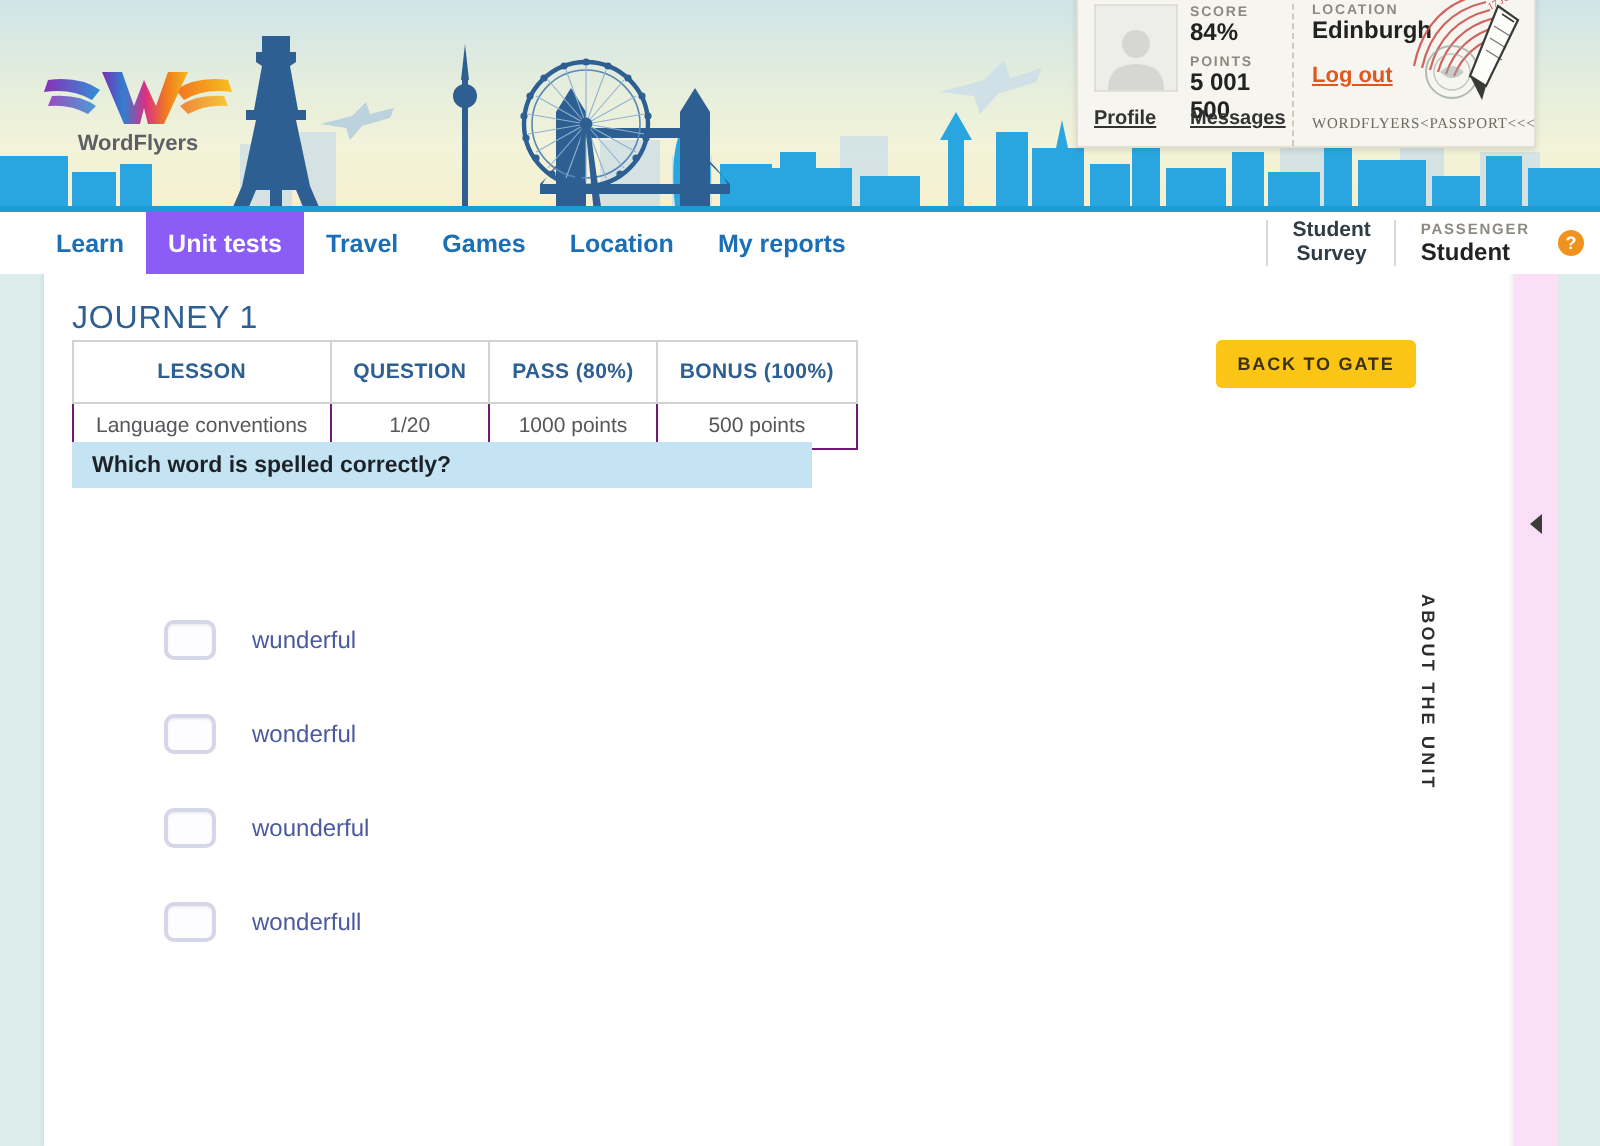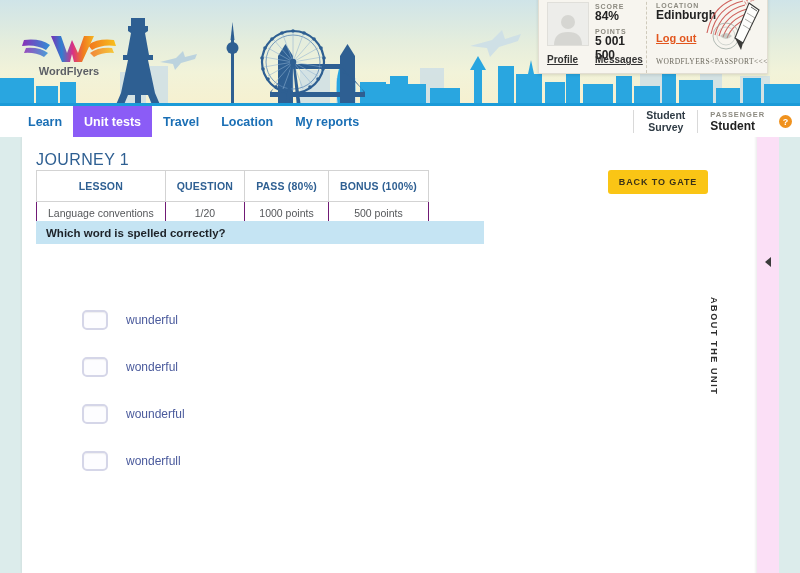--- a/index.html
+++ b/index.html
@@ -103,21 +103,21 @@
   
   .back-gate {
     position: absolute; left: 586px; top: 33px; width: 100px; height: 24px;
     background: #fac515; border: none; border-radius: 3px; cursor: pointer;
     font-size: 9px; font-weight: bold; letter-spacing: .9px; color: #3a3118;
     font-family: "Liberation Sans", sans-serif;
   }
 
   
   .question-bar {
-    position: absolute; left: 14px; top: 84px; width: 448px; height: 23px;
+    position: absolute; left: 14px; top: 84px; width: 370px; height: 23px;
     background: #c5e4f3; display: flex; align-items: center; padding-left: 10px;
   }
   .question-bar span { font-size: 11.5px; font-weight: bold; color: #1d2228; }
 
   
   .options { position: absolute; left: 60px; top: 171px; }
   .option-row { display: flex; align-items: center; height: 24px; margin-bottom: 23px; cursor: pointer; }
   .opt-box {
     width: 26px; height: 20px; border: 2px solid #d5d6e8; border-radius: 5px;
     background: #fdfdff; box-shadow: inset 0 1px 1px rgba(0,0,0,0.06); flex: none;
@@ -353,20 +353,21 @@
         <path d="M18 12 l8 5 M16 18 l8 5 M14 24 l8 5" stroke="#3a3a38" stroke-width="0.6" opacity="0.7"></path>
       </svg>
     </div>
   </div>
 
   <div class="navbar">
     <div class="navtabs">
       <div class="navtab">Learn</div>
       <div class="navtab active">Unit tests</div>
       <div class="navtab">Travel</div>
+      <div class="navtab">Games</div>
       <div class="navtab">Location</div>
       <div class="navtab">My reports</div>
     </div>
     <div class="nav-right">
       <div class="nav-sep"></div>
       <div class="survey-btn">
         <span>Student</span>
         <span>Survey</span>
       </div>
       <div class="nav-sep"></div>

